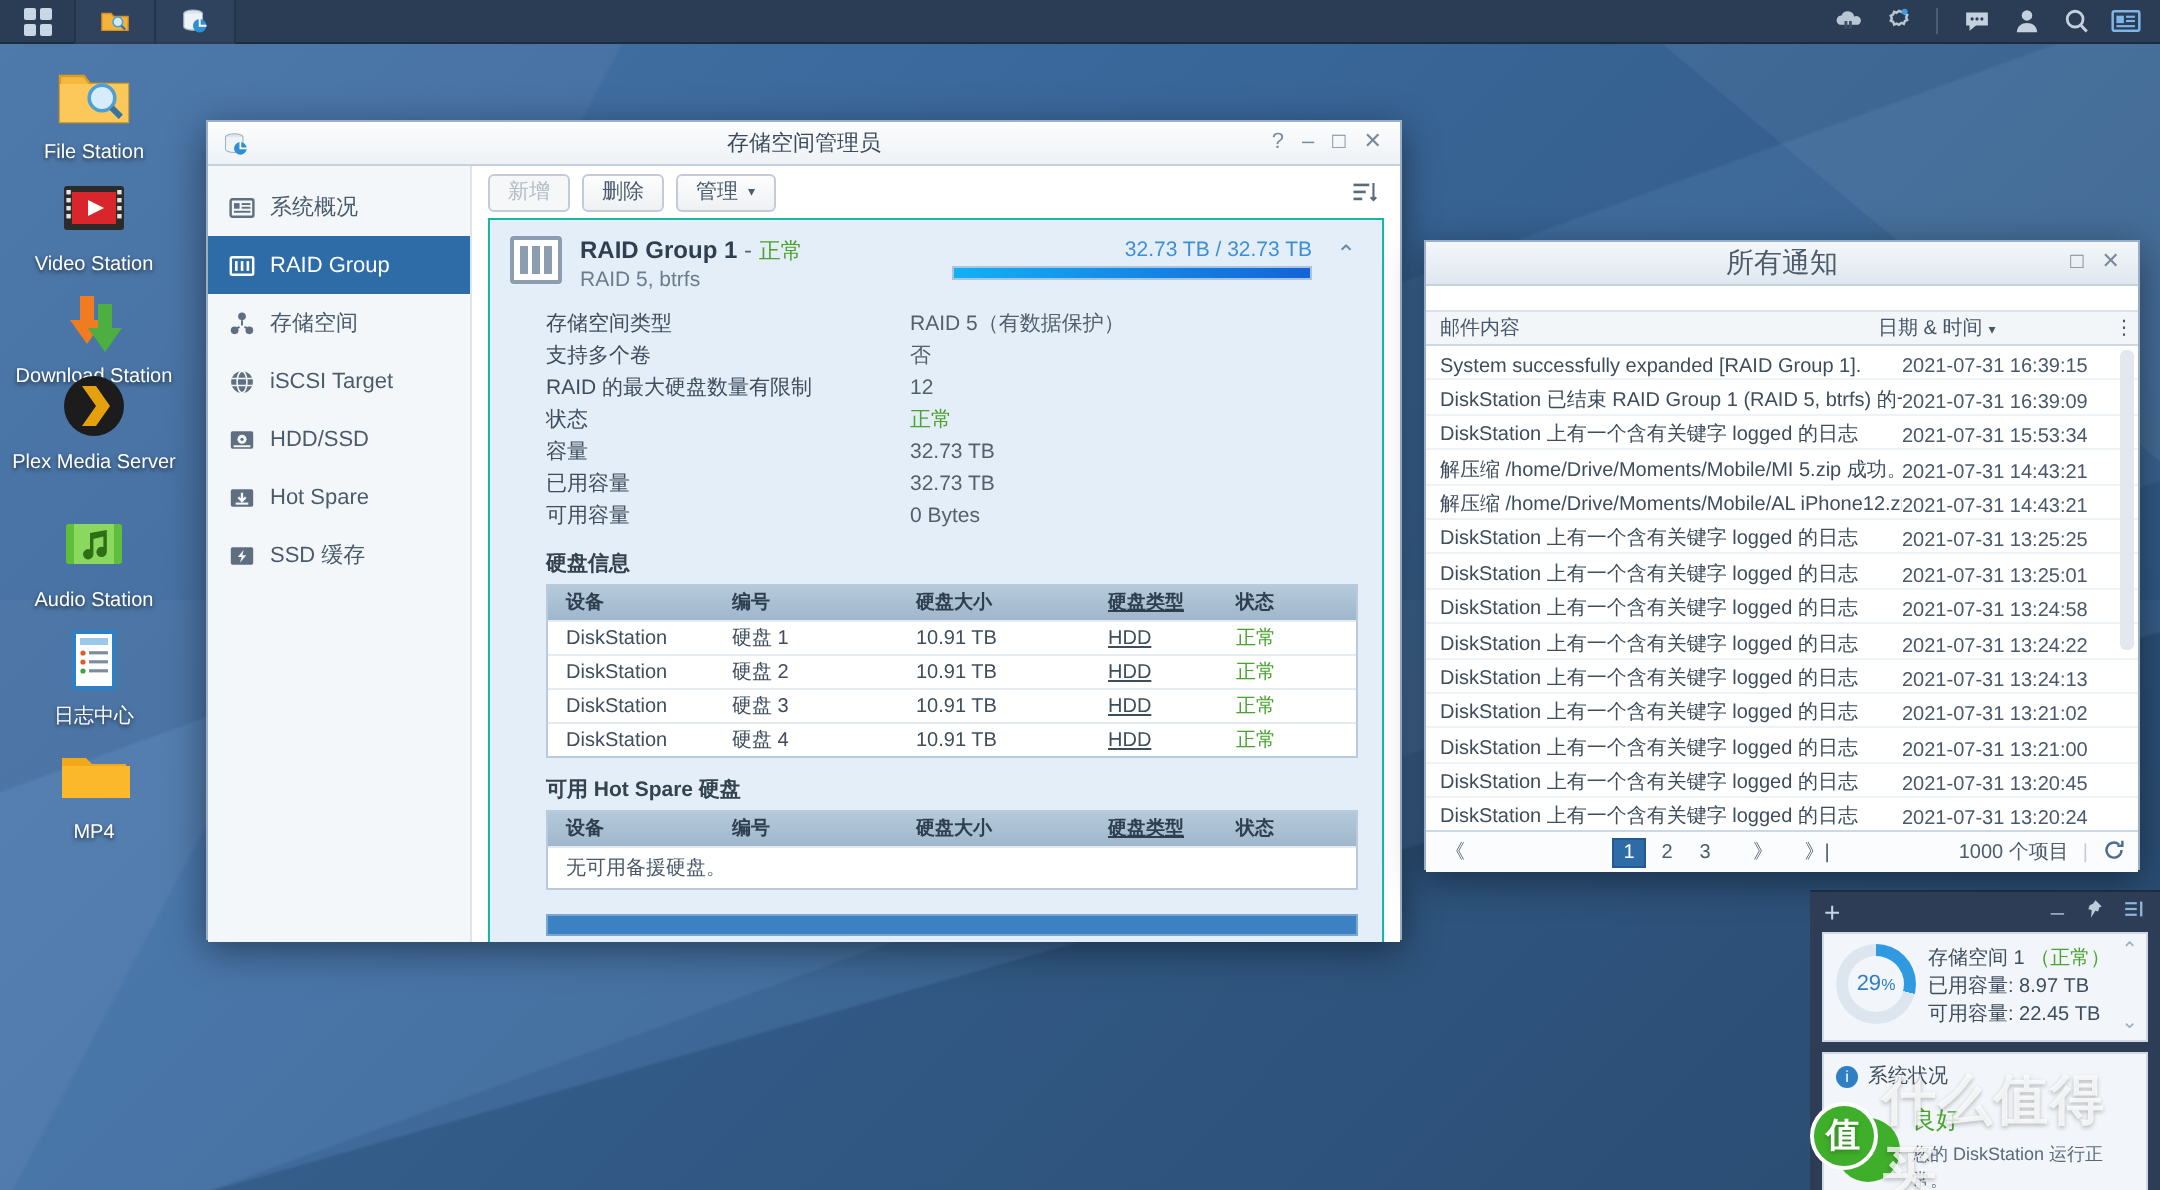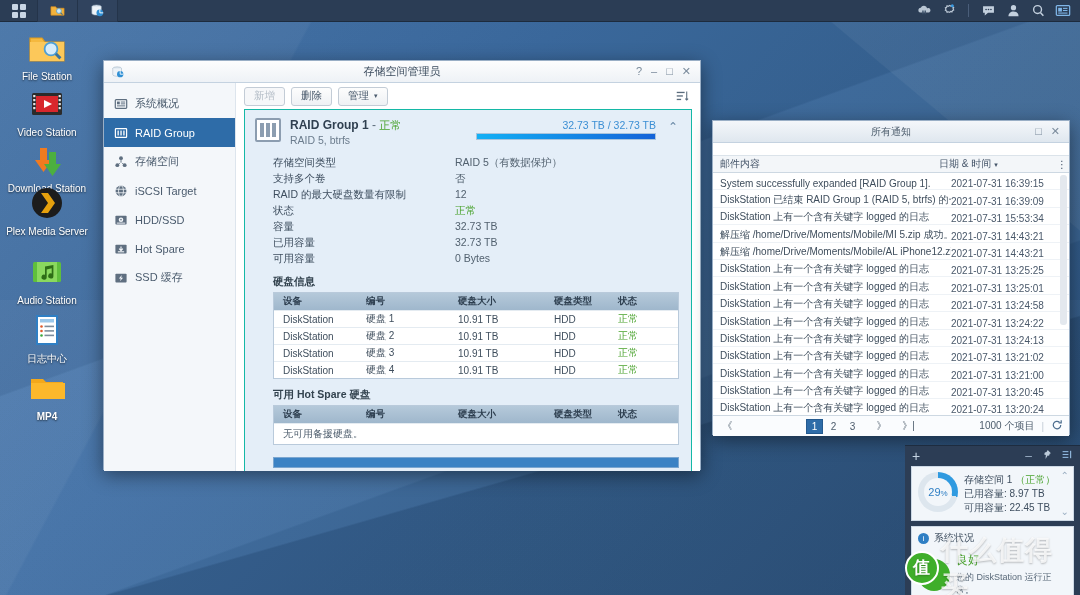--- a/index.html
+++ b/index.html
@@ -103,31 +103,31 @@
   .sect-lbl { font-size:10.5px; font-weight:bold; color:#33434f; margin:9px 0 3px 18px; }
   .dtable { margin:0 2px 0 18px; border:1px solid #b9cadb; background:#fff; }
   .dtable .thead { display:flex; background:linear-gradient(#b5c9da,#9fb7cc); height:17px; align-items:center;
     font-size:9.5px; color:#2e3f50; font-weight:bold; }
   .dtable .tr { display:flex; height:17px; align-items:center; font-size:10px; color:#3f4e5d;
     border-top:1px solid #e4ebf1; }
   .dtable .tr:first-of-type { border-top:none; }
   .c1 { width:92px; padding-left:9px; }
   .c2 { width:92px; }
   .c3 { width:96px; }
-  .c4 { width:64px; }
+  .c4 { width:64px;text-decoration:underline; }
   .c5 { width:60px; }
   .tr .c5 { color:#4aa32e; }
   .empty-row { font-size:10px; color:#4a5a6a; padding:3px 0 3px 9px; border-top:1px solid #e4ebf1; }
 
   #bottom-bar { height:11px; background:#3b82c4; border:1px solid #7ba6d0; margin:12px 2px 0 18px; }
 
   
   #notif-win { left:712px; top:120px; width:358px; height:315px; }
   #notif-title { background:linear-gradient(#f4f7fa,#dfe7ef); }
-  #notif-title .ttl { color:#4c5c6c; font-size:10px; }
+  #notif-title .ttl { color:#4c5c6c; font-size:14px; }
   #notif-body { height:293px; background:#fff; display:flex; flex-direction:column; padding-top:12px; }
   #ntable-head { display:flex; height:18px; align-items:center; background:#f3f6f9;
     border-top:1px solid #dbe3ea; border-bottom:1px solid #cdd8e2; font-size:10px; color:#46566a; }
   .nh1 { flex:1; padding-left:7px; }
   .nh2 { width:118px; }
   .nh3 { width:12px; }
   #ntable { flex:1; overflow:hidden; position:relative; }
   .nrow { display:flex; height:17.4px; align-items:flex-end; font-size:10px; color:#3e4d5c;
     border-bottom:1px solid #eef2f6; }
   .nrow .m { flex:1; padding-left:7px; white-space:nowrap; overflow:hidden; }
@@ -334,21 +334,21 @@
       <g fill="#7e8d9c">
           <rect x="17.5" y="15.6" width="9.5" height="1.6"></rect>
           <rect x="17.5" y="20.1" width="9.5" height="1.6"></rect>
           <rect x="17.5" y="24.6" width="9.5" height="1.6"></rect>
         </g>
     </svg>
   </div>
   <span class="lbl">日志中心</span>
 </div>
 
-<div class="dicon" style="left:3px;top:368px;font-weight:bold;">
+<div class="dicon" style="left:3px;top:368px;">
   <div class="gfx">
     <svg width="40" height="40" viewBox="0 0 40 40">
       <path d="M4 11h12l3 3h17v17H4z" fill="#f3a81b"></path>
       <path d="M4 15h34v16H4z" fill="#fcb82b"></path>
     </svg>
   </div>
   <span class="lbl">MP4</span>
 </div>
 
 <div class="win" id="storage-win">

